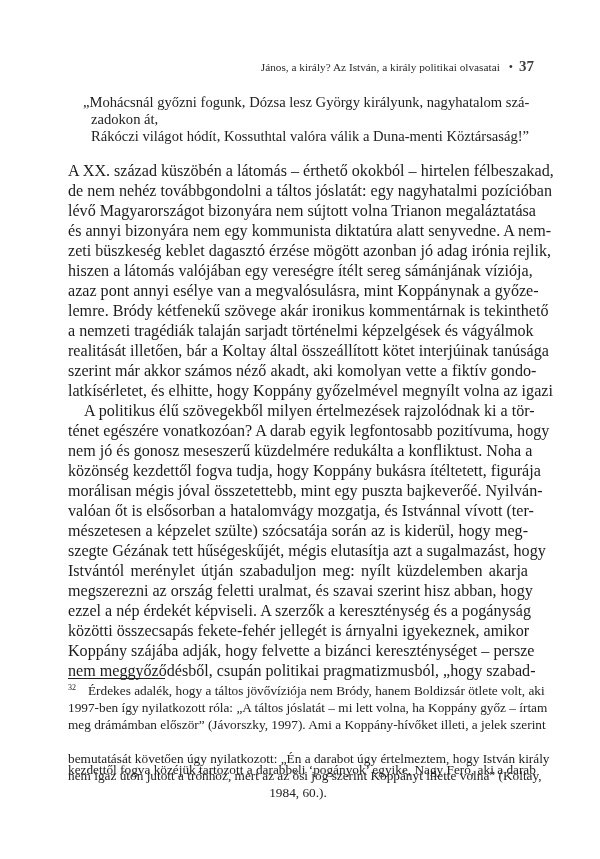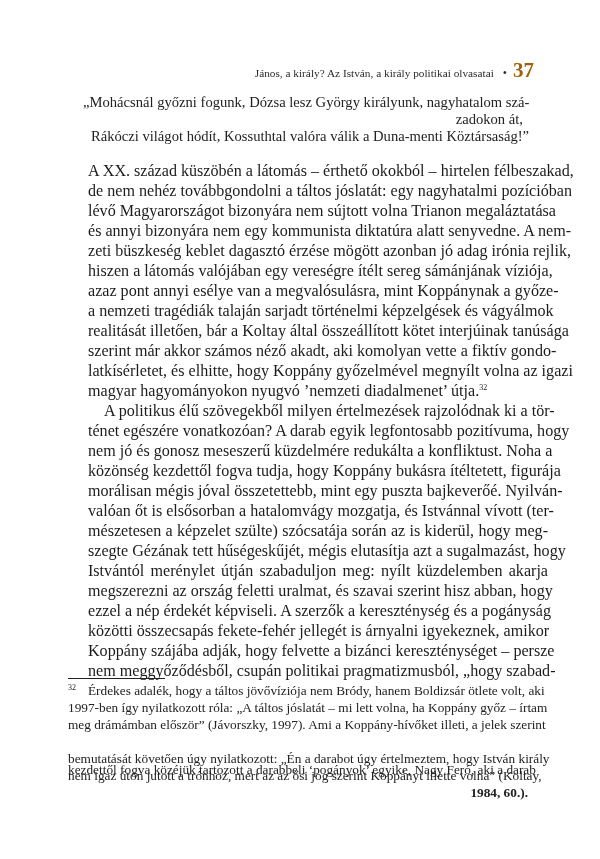--- a/index.html
+++ b/index.html
@@ -6,50 +6,50 @@
   body {
     width:600px; height:859px; background:#ffffff; position:relative; overflow:hidden;
     color:#1f1f1f;
   }
   .header {
     position:absolute; top:58px; right:66px; height:20px;
     font-family:Liberation Serif, serif; font-size:11.3px; color:#2a2a2a;
     display:flex; align-items:baseline; white-space:nowrap;
   }
   .header .bullet { margin:0 6px 0 9px; font-size:12px; }
-  .header .pageno { font-weight:bold; font-size:21px; color:#a16207; }
+  .header .pageno { font-weight:bold; font-size:15px; color:#404040; }
 
   .epigraph {
     position:absolute; left:83px; top:94px; width:440px;
     font-family:"Liberation Serif", serif; font-size:14.6px; line-height:17px; color:#222;
   }
-  .epigraph .line { white-space:nowrap;text-align:right; }
+  .epigraph .line { white-space:nowrap; }
   .epigraph .indent { padding-left:8px; }
 
   .body-text {
     position:absolute; left:68px; top:161px; width:460px;
-    font-family:"Liberation Serif", serif; font-size:16.1px; line-height:20px; color:#1c1c1c;margin-left:20px;
+    font-family:"Liberation Serif", serif; font-size:16.1px; line-height:20px; color:#1c1c1c;
   }
   .body-text .line {
     display:block; height:20px; text-align:justify; text-align-last:justify; white-space:nowrap;
   }
   .body-text .line.last { text-align-last:left; }
   .body-text .line.pindent { padding-left:16px; }
   .body-text .line span { display:inline; }
   sup.fnref { font-size:8px; vertical-align:super; line-height:0; }
 
   .fn-rule {
     position:absolute; left:68px; top:678px; width:97px; height:1px; background:#222;
   }
   .footnote {
     position:absolute; left:68px; top:682px; width:460px;
     font-family:"Liberation Serif", serif; font-size:13.3px; line-height:17px; color:#222;
   }
   .footnote .fn-line { display:flex; justify-content:space-between; white-space:pre; height:17px; }
-  .footnote .fn-line.left { justify-content:flex-end;font-weight:bold; }
+  .footnote .fn-line.left { justify-content:center; }
   .footnote .fnnum { font-size:8px; vertical-align:super; margin-right:12px; position:relative; top:-3px; }
 </style>
 </head>
 <body>
 
 <div class="header">
   <span>János, a király? Az István, a király politikai olvasatai</span>
   <span class="bullet">•</span>
   <span class="pageno">37</span>
 </div>
@@ -61,25 +61,25 @@
 </div>
 
 <div class="body-text">
   <div class="line">A XX. század küszöbén a látomás – érthető okokból – hirtelen félbeszakad,</div>
   <div class="line">de nem nehéz továbbgondolni a táltos jóslatát: egy nagyhatalmi pozícióban</div>
   <div class="line">lévő Magyarországot bizonyára nem sújtott volna Trianon megaláztatása</div>
   <div class="line">és annyi bizonyára nem egy kommunista diktatúra alatt senyvedne. A nem-</div>
   <div class="line">zeti büszkeség keblet dagasztó érzése mögött azonban jó adag irónia rejlik,</div>
   <div class="line">hiszen a látomás valójában egy vereségre ítélt sereg sámánjának víziója,</div>
   <div class="line">azaz pont annyi esélye van a megvalósulásra, mint Koppánynak a győze-</div>
+  <div class="line">lemre. Bródy kétfenekű szövege akár ironikus kommentárnak is tekinthető</div>
   <div class="line">a nemzeti tragédiák talaján sarjadt történelmi képzelgések és vágyálmok</div>
   <div class="line">realitását illetően, bár a Koltay által összeállított kötet interjúinak tanúsága</div>
   <div class="line">szerint már akkor számos néző akadt, aki komolyan vette a fiktív gondo-</div>
   <div class="line">latkísérletet, és elhitte, hogy Koppány győzelmével megnyílt volna az igazi</div>
-  <div class="line last"><span>magyar hagyományokon nyugvó ’nemzeti diadalmenet’ útja.</span><sup class="fnref">32</sup></div>
   <div class="line pindent">A politikus élű szövegekből milyen értelmezések rajzolódnak ki a tör-</div>
   <div class="line">ténet egészére vonatkozóan? A darab egyik legfontosabb pozitívuma, hogy</div>
   <div class="line">nem jó és gonosz meseszerű küzdelmére redukálta a konfliktust. Noha a</div>
   <div class="line">közönség kezdettől fogva tudja, hogy Koppány bukásra ítéltetett, figurája</div>
   <div class="line">morálisan mégis jóval összetettebb, mint egy puszta bajkeverőé. Nyilván-</div>
   <div class="line">valóan őt is elsősorban a hatalomvágy mozgatja, és Istvánnal vívott (ter-</div>
   <div class="line">mészetesen a képzelet szülte) szócsatája során az is kiderül, hogy meg-</div>
   <div class="line">szegte Gézának tett hűségeskűjét, mégis elutasítja azt a sugalmazást, hogy</div>
   <div class="line">Istvántól merénylet útján szabaduljon meg: nyílt küzdelemben akarja</div>
   <div class="line">megszerezni az ország feletti uralmat, és szavai szerint hisz abban, hogy</div>

